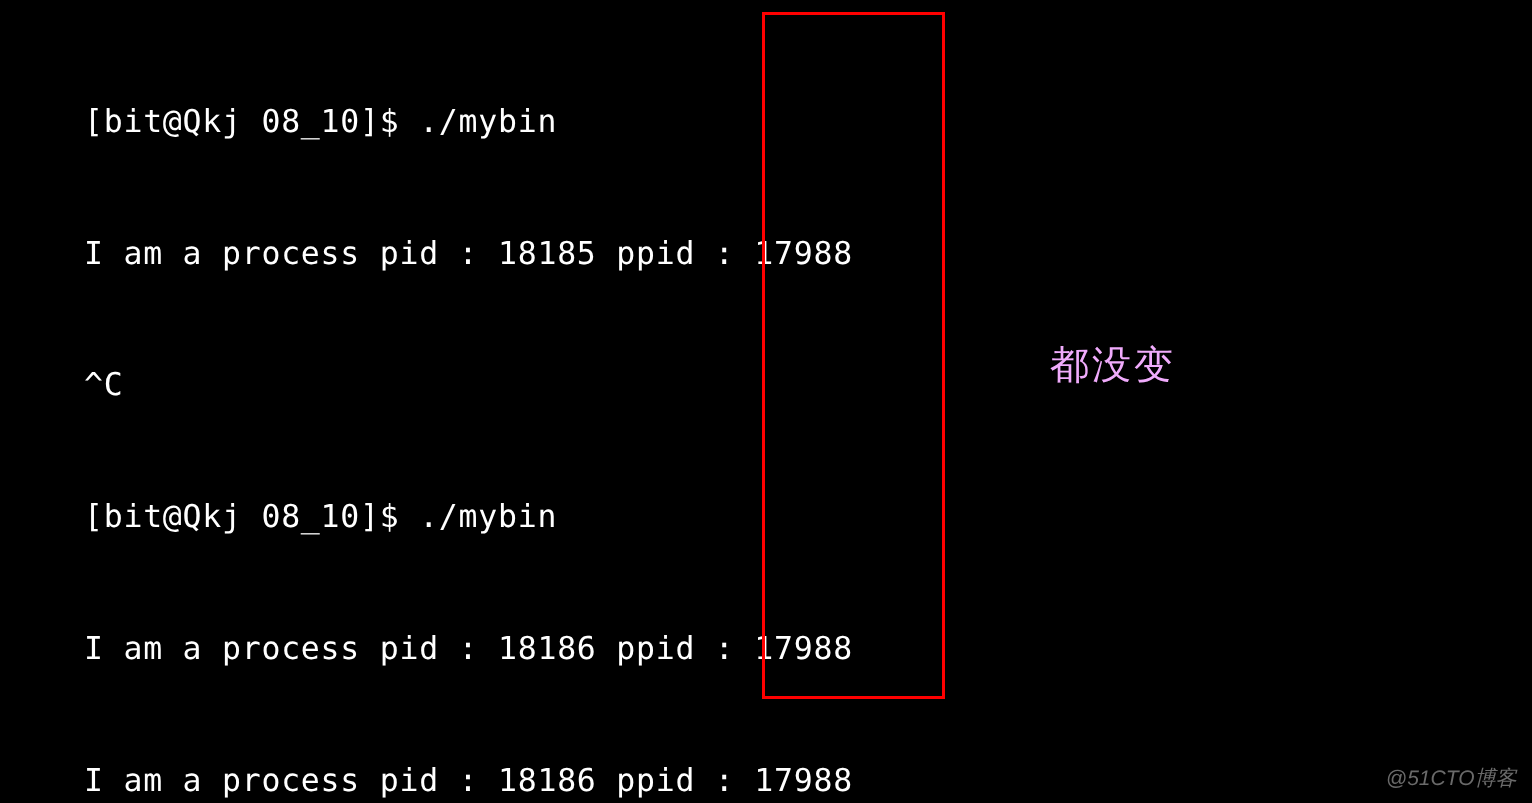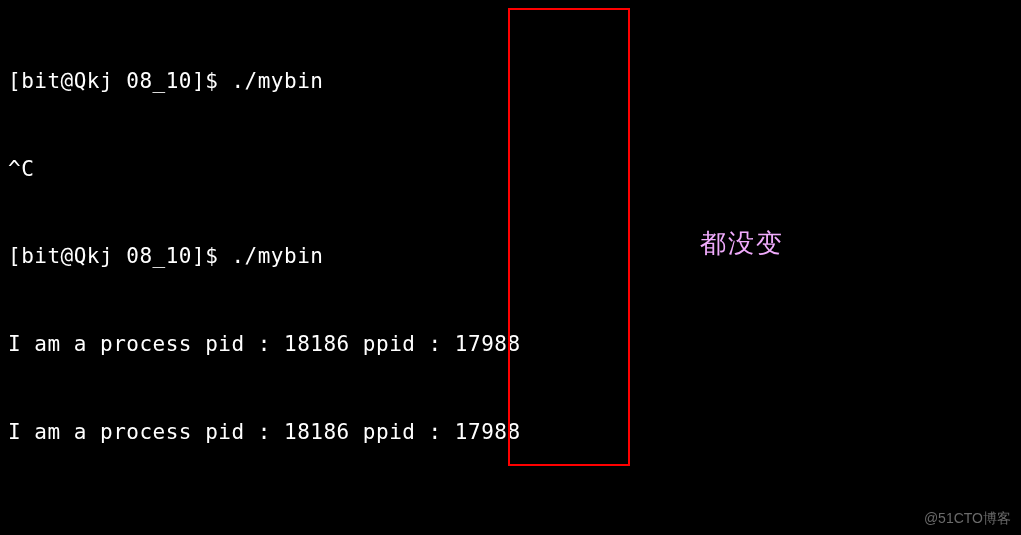--- a/index.html
+++ b/index.html
@@ -19,20 +19,21 @@
       line-height: 1.4;
     }
     .terminal {
       padding: 8px 8px;
       white-space: pre;
       letter-spacing: 0.5px;
     }
     .line {
       display: block;
       height: 29px;
+      margin-left: 48px;
     }
     .red-box {
       position: absolute;
       left: 508px;
       top: 8px;
       width: 122px;
       height: 458px;
       border: 2px solid #ff0000;
       pointer-events: none;
     }
@@ -45,27 +46,29 @@
       font-family: "Microsoft YaHei", "SimHei", sans-serif;
       letter-spacing: 2px;
     }
     .watermark {
       position: absolute;
       right: 10px;
       bottom: 6px;
       color: #6a6a6a;
       font-size: 14px;
       font-family: "Microsoft YaHei", sans-serif;
+      font-style: italic;
     }
   </style>
 </head>
 <body>
 
 <div class="terminal">
   <span class="line"><span>[bit@Qkj 08_10]$ </span><span>./mybin</span></span>
+  <span class="line">I am a process pid : 18185 ppid : 17988</span>
   <span class="line">^C</span>
   <span class="line"><span>[bit@Qkj 08_10]$ </span><span>./mybin</span></span>
   <span class="line">I am a process pid : 18186 ppid : 17988</span>
   <span class="line">I am a process pid : 18186 ppid : 17988</span>
   
   
   
   
   
   

